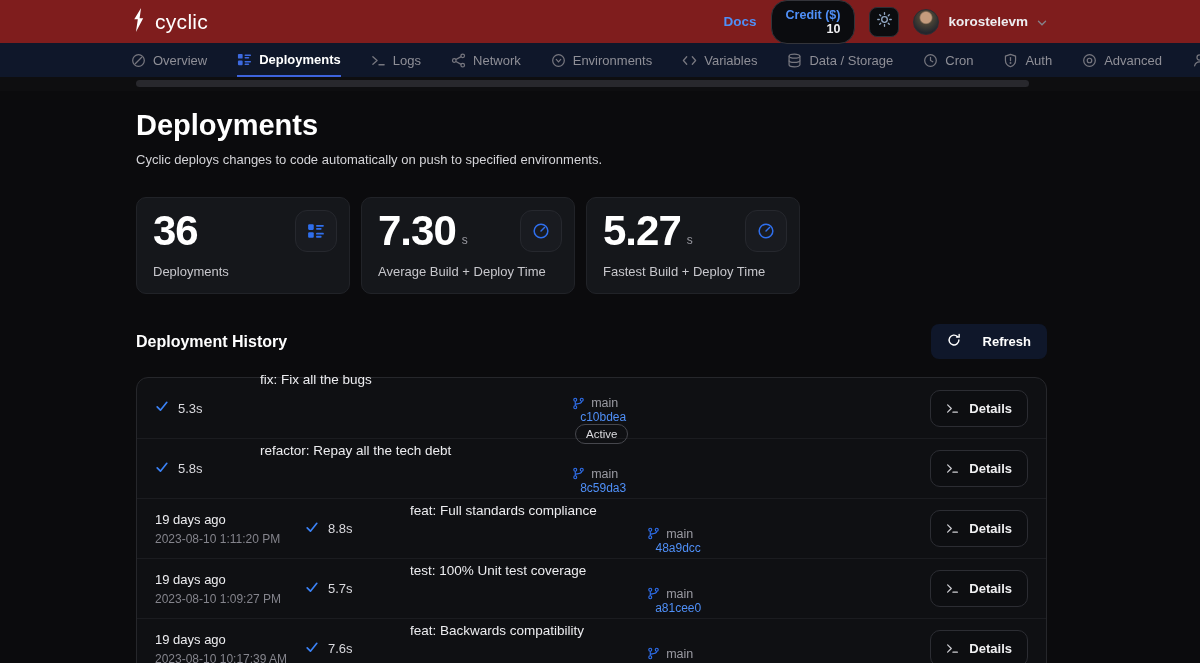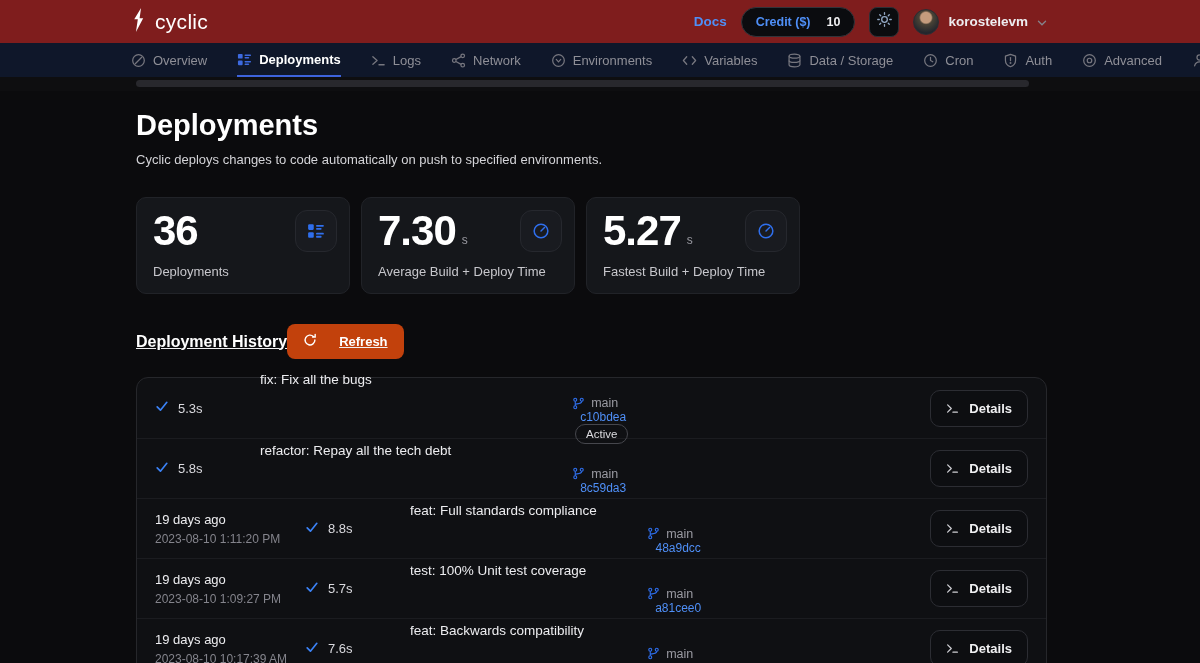--- a/index.html
+++ b/index.html
@@ -5,21 +5,21 @@
   * { margin:0; padding:0; box-sizing:border-box; }
   html,body { width:1200px; height:663px; overflow:hidden; }
   body { background:#0b0b0d; font-family:"Liberation Sans", sans-serif; color:#f0f0f2; }
 
   
   .header { height:43px; background:#7f1d1d; display:flex; align-items:center; justify-content:space-between; padding:0 153px 0 130px; }
   .logo { display:flex; align-items:center; gap:8px; }
   .logo-text { font-size:21px; font-weight:500; color:#fff; letter-spacing:0.3px; }
   .header-right { display:flex; align-items:center; gap:14px; }
   .docs-link { color:#4f8ff7; font-size:13.5px; font-weight:600; text-decoration:none; cursor:pointer; }
-  .credit-pill { display:flex; align-items:flex-end; gap:16px; border:1px solid #33343a; background:#0b0c0f; border-radius:16px; padding:7px 14px; cursor:pointer; }
+  .credit-pill { display:flex; align-items:flex-end; gap:0; border:1px solid #33343a; background:#0b0c0f; border-radius:16px; padding:7px 14px; cursor:pointer;flex-direction:column; }
   .credit-label { color:#4f8ff7; font-size:12.5px; font-weight:700; }
   .credit-value { color:#f0f0f2; font-size:12.5px; font-weight:700; }
   .theme-btn { width:30px; height:30px; border:1px solid #2e3036; background:#0b0c0f; border-radius:8px; display:grid; place-items:center; color:#93a8c4; cursor:pointer; }
   .user { display:flex; align-items:center; gap:9px; cursor:pointer; }
   .avatar { width:26px; height:26px; border-radius:50%; background:radial-gradient(circle at 50% 32%, #c59c7d 26%, #4a4336 34%, #23262d 75%); border:1px solid #2b2d33; }
   .username { font-size:13.5px; font-weight:700; color:#ededf0; }
   .chev { color:#85858d; }
 
   
   .nav { background:#0f172a; padding:8px 0 0 131px; height:34px; display:flex; gap:30px; white-space:nowrap; overflow:hidden; }
@@ -40,23 +40,23 @@
   
   .cards { display:flex; gap:11px; margin-bottom:30px; }
   .card { width:214px; height:97px; background:#15171b; border:1px solid #212328; border-radius:10px; padding:12px 16px 14px; position:relative; display:flex; flex-direction:column; justify-content:space-between; }
   .card-value-row { display:flex; align-items:flex-end; gap:6px; }
   .card-value { font-size:42px; font-weight:700; color:#fff; letter-spacing:-1px; line-height:1.0; }
   .card-unit { font-size:12px; color:#9a9aa2; padding-bottom:5px; }
   .card-label { font-size:13px; color:#c7c7cc; }
   .card-chip { position:absolute; top:12px; right:12px; width:42px; height:42px; border-radius:12px; background:#191b20; border:1px solid #26282e; display:grid; place-items:center; color:#2f6fed; }
 
   
-  .hist-head { display:flex; align-items:center; margin:4px 0 18px;text-decoration:underline; }
+  .hist-head { display:flex; align-items:center; justify-content:space-between; margin:4px 0 18px; }
   .hist-title { font-size:16px; font-weight:700; color:#fff; }
-  .refresh-btn { display:flex; align-items:center; gap:22px; background:#c2410c; color:#fff; border:none; font-family:inherit; font-size:13px; font-weight:700; padding:9px 16px; border-radius:8px; cursor:pointer; }
+  .refresh-btn { display:flex; align-items:center; gap:22px; background:#0f172a; color:#fff; border:none; font-family:inherit; font-size:13px; font-weight:700; padding:9px 16px; border-radius:8px; cursor:pointer; }
 
   
   .hist-box { border:1px solid #26272b; background:#0f1013; border-radius:12px; }
   .row { display:flex; align-items:center; height:60px; padding:0 18px; }
   .row + .row { border-top:1px solid #1b1c20; }
   .col-date { width:150px; }
   .rel-time { font-size:13px; color:#ededf0; }
   .timestamp { font-size:12px; color:#84848c; margin-top:5px; }
   .col-dur { width:105px; display:flex; align-items:center; gap:9px; }
   .dur-text { font-size:13px; color:#d9d9de; }

